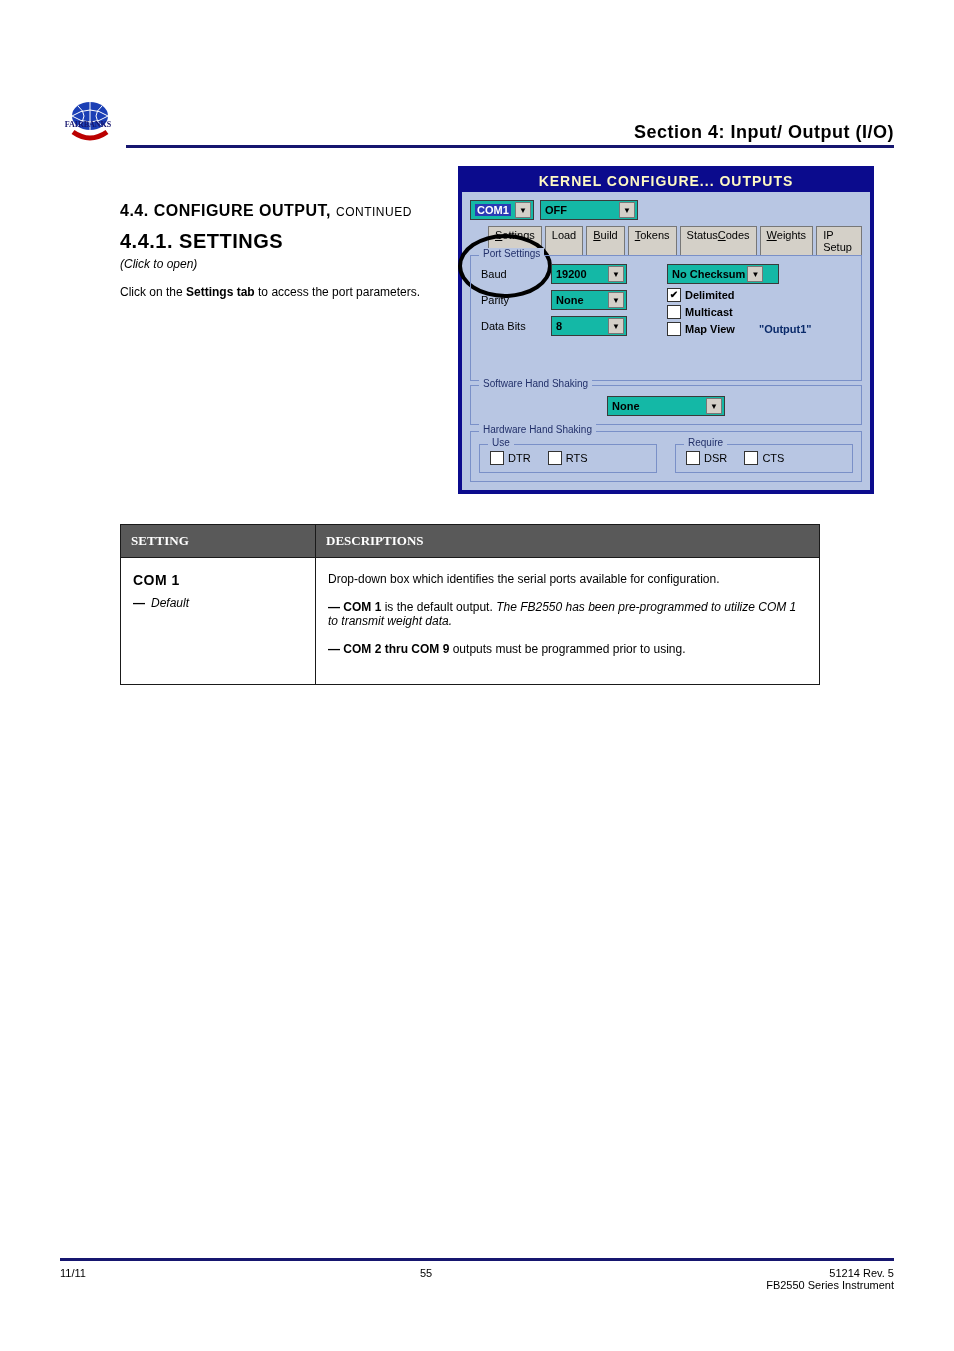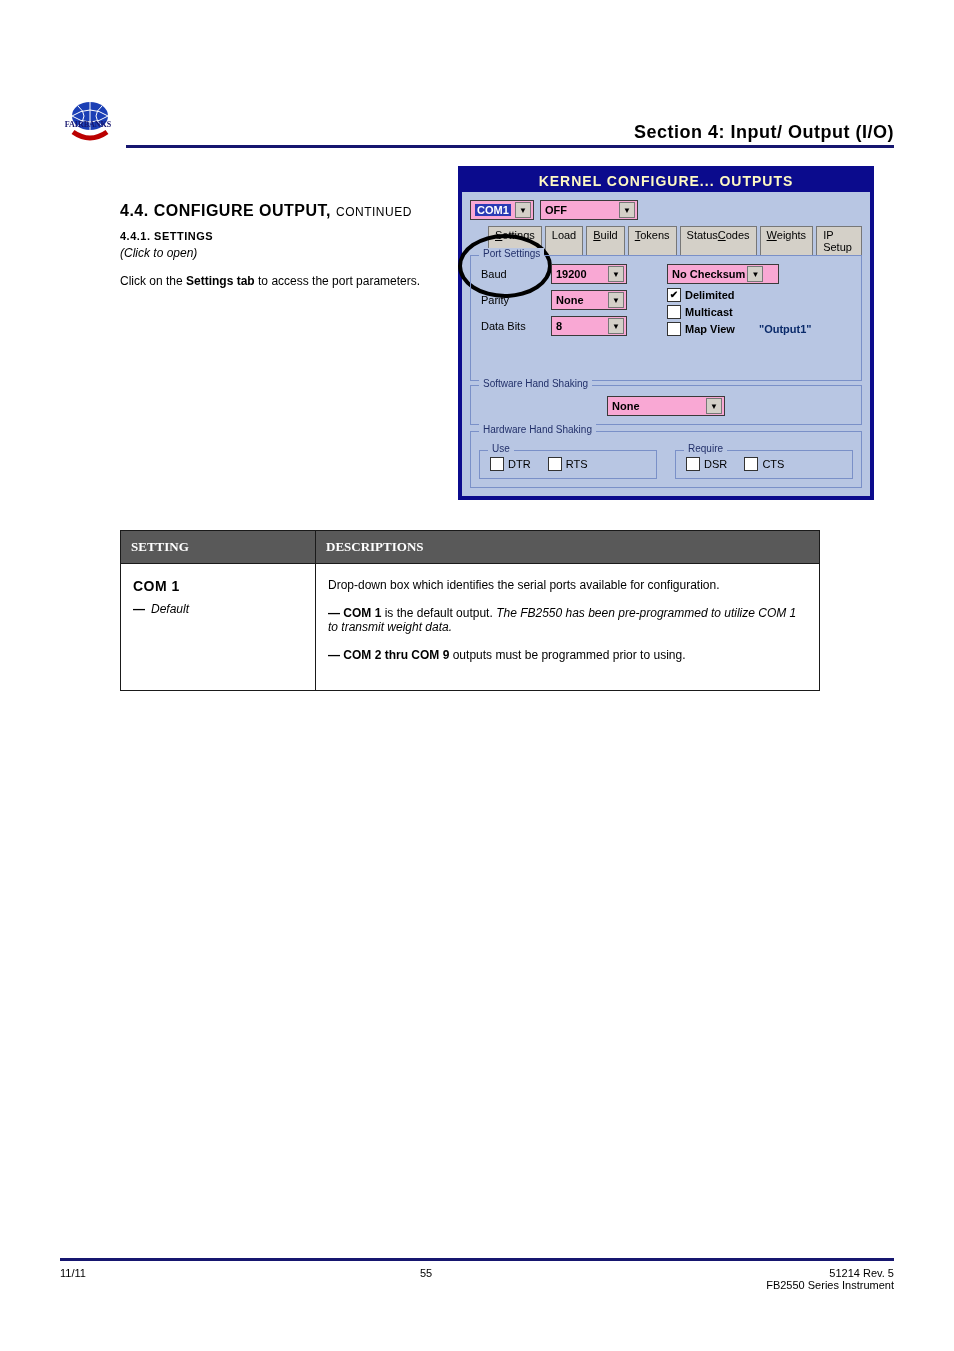--- a/index.html
+++ b/index.html
@@ -2,42 +2,42 @@
 <html><head>
 <meta charset="utf-8">
 <style>
   html,body{margin:0;padding:0;background:#fff;font-family:Arial,Helvetica,sans-serif;color:#000}
   .page{width:954px;height:1351px;position:relative;box-sizing:border-box;padding:40px 60px 0 60px}
   .header-row{display:flex;align-items:flex-end;justify-content:space-between;margin-top:60px}
   .logo-wrap{width:60px;text-align:center;position:relative}
   .section-title{font-family:'Arial Black',Arial,sans-serif;font-weight:900;font-size:18px;letter-spacing:.5px;margin-bottom:2px}
   .header-hr{border:none;border-top:3px solid #16166f;margin:2px 0 0 0}
   .content-heading{font-family:'Arial Black',Arial,sans-serif;font-weight:900;font-size:16px;margin:36px 0 4px 60px;letter-spacing:.5px}
-  .subheading{font-family:Arial,sans-serif;font-weight:bold;font-size:11px;margin:10px 0 4px 60px;letter-spacing:.5px}
+  .subheading{font-family:Arial,sans-serif;font-weight:bold;font-size:20px;margin:10px 0 4px 60px;letter-spacing:.5px}
   .sublabel{font-family:Arial,sans-serif;font-size:12px;font-style:italic;margin:0 0 14px 60px;color:#000}
   .body-line{font-size:12px;margin:4px 0 14px 60px}
   .bold{font-weight:bold}
   .dialog-wrap{display:flex;justify-content:flex-end;margin:0 20px 30px 0}
   .dialog{width:408px;border:4px solid #0b0b8d;background:#b8c6e3;font-family:Tahoma,Arial,sans-serif;font-size:11px}
   .dlg-title{background:#0b0b8d;color:#fef9c3;font-weight:bold;font-size:14px;text-align:center;padding:3px 0;letter-spacing:1px}
   .dlg-inner{padding:8px}
   .row{display:flex;align-items:center;gap:6px;margin-bottom:6px}
-  .combo{display:inline-flex;align-items:center;background:#f9a8d4;border:1px solid #3a3a3a;height:18px;padding:0 2px 0 4px;font-weight:bold;font-size:11px}
+  .combo{display:inline-flex;align-items:center;background:#14b8a6;border:1px solid #3a3a3a;height:18px;padding:0 2px 0 4px;font-weight:bold;font-size:11px}
   .combo .caret{width:14px;height:14px;margin-left:2px;background:#d4d0c8;border:1px solid #777;display:flex;align-items:center;justify-content:center;font-size:8px}
   .tabs{display:flex;gap:3px;margin:4px 0 0 18px}
   .tab{background:#d4d0c8;border:1px solid #777;border-bottom:none;padding:2px 6px;font-size:11px}
   .fieldset{border:1px solid #7a90c8;padding:8px 10px 20px 10px;margin-top:0;position:relative}
   .legend{position:absolute;top:-8px;left:8px;background:#b8c6e3;padding:0 4px;font-size:10px;color:#22306a}
   .ps-row{display:flex;align-items:center;margin-bottom:6px}
   .ps-row .lbl{width:70px;font-weight:normal}
   .ps-row .combo{width:68px;justify-content:space-between}
   .right-col{position:absolute;left:196px;top:8px}
   .chk-row{display:flex;align-items:center;gap:4px;font-weight:bold;margin-bottom:3px}
   .chk{width:12px;height:12px;border:1px solid #333;background:#fff;display:inline-flex;align-items:center;justify-content:center;font-size:10px;line-height:1}
-  .hh{display:flex;gap:18px;margin-top:6px}
+  .hh{display:flex;gap:18px;margin-top:0}
   .hh-group{border:1px solid #7a90c8;padding:6px 10px 4px 10px;position:relative;flex:1}
   .tbl{width:700px;margin:0 0 0 60px;border:1px solid #1a1a1a;border-collapse:collapse}
   .tbl th{background:#595959;color:#fff;font-weight:bold;font-family:Liberation Serif, serif;font-size:13px;text-align:left;padding:8px 10px;border:1px solid #1a1a1a}
   .tbl td{border:1px solid #1a1a1a;padding:14px 12px;font-size:12px;vertical-align:top}
   .tbl td.col1{width:170px}
   .row-name{font-family:'Arial Black',Arial;font-weight:900;font-size:14px;letter-spacing:.5px}
   .row-sub{display:flex;align-items:flex-start;gap:6px;margin-top:8px}
   .dash{font-family:'Arial Black',Arial;font-weight:900}
   .ital{font-style:italic}
   .desc-block{margin-bottom:14px}

